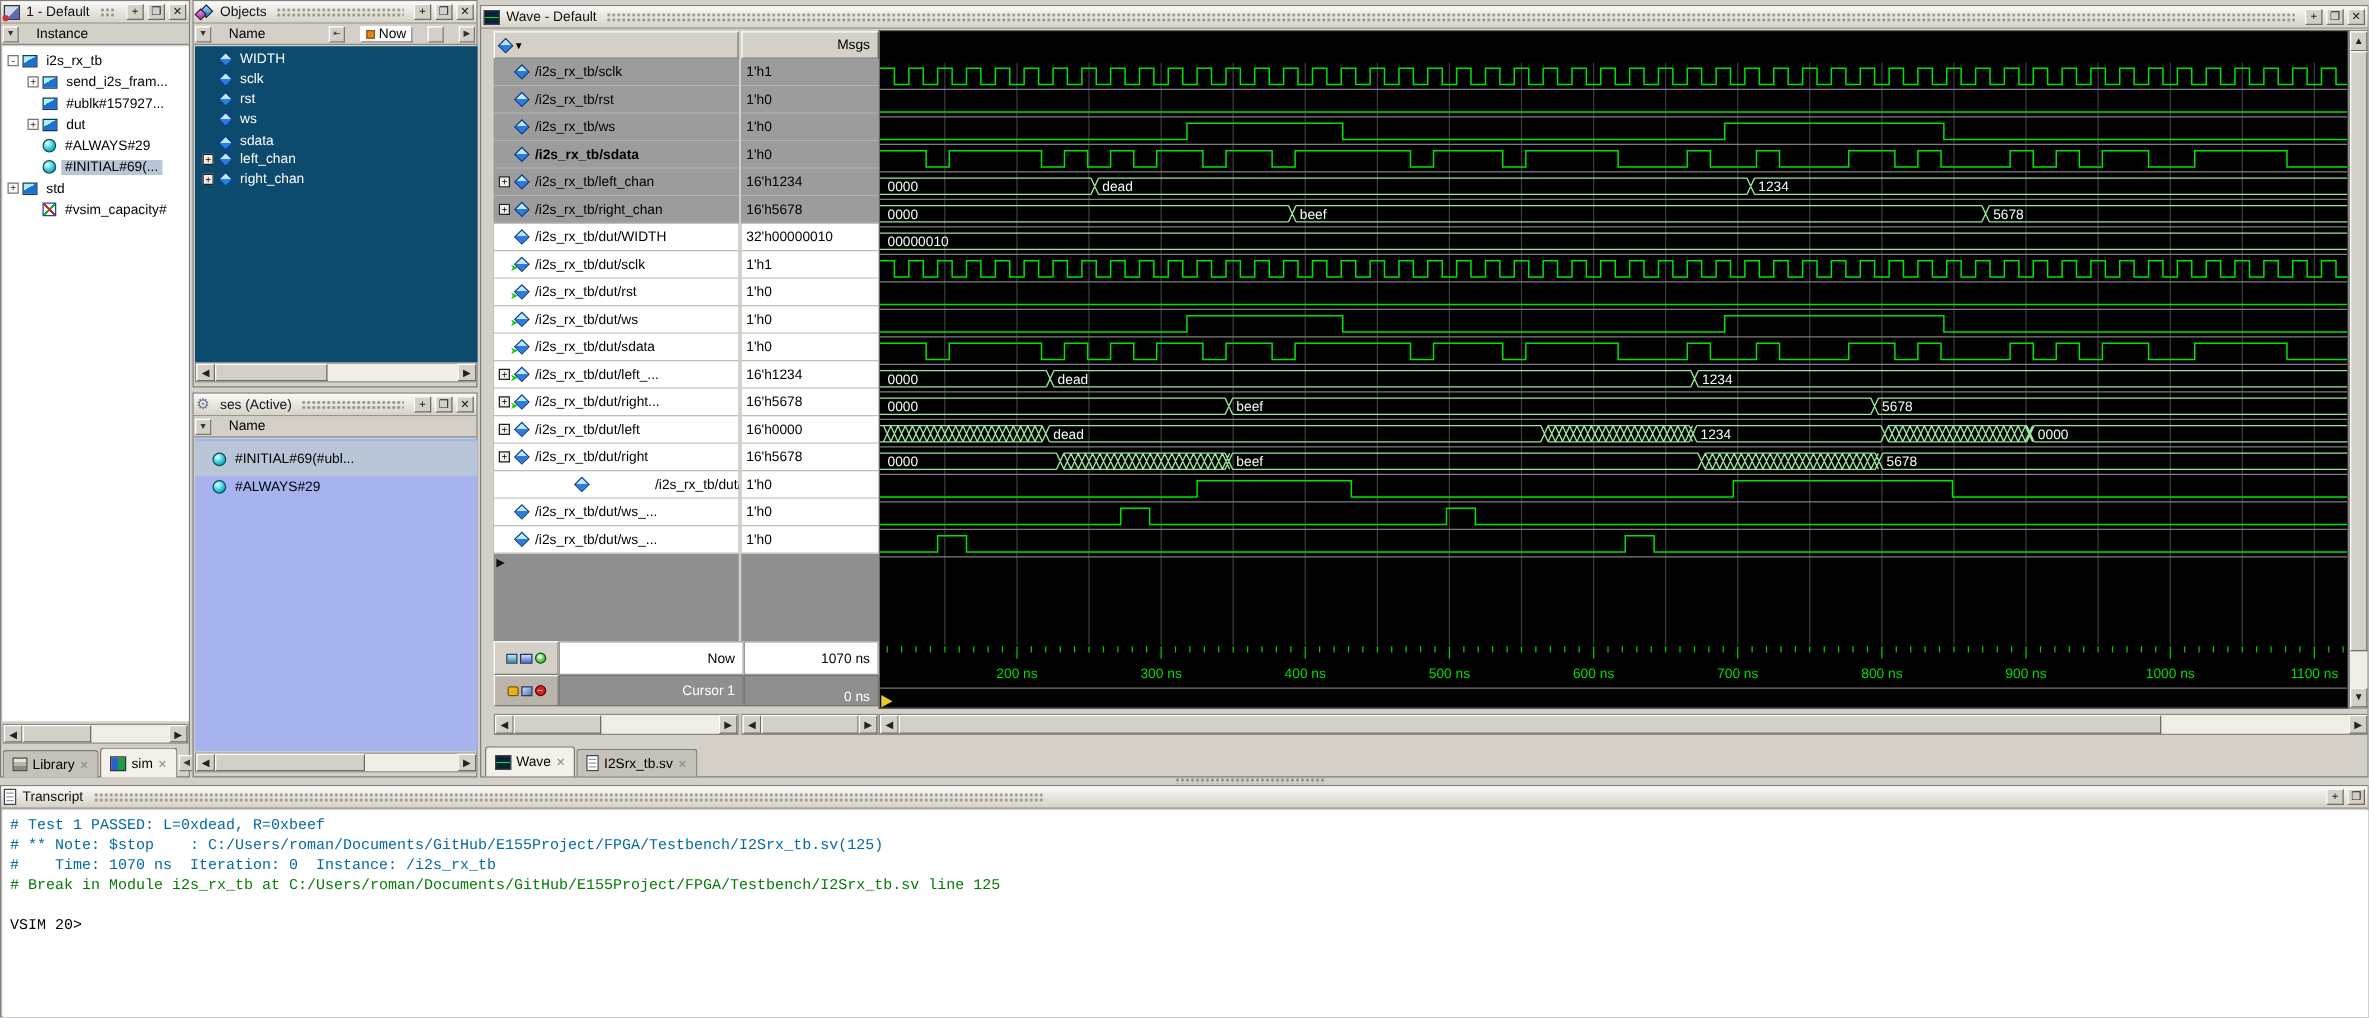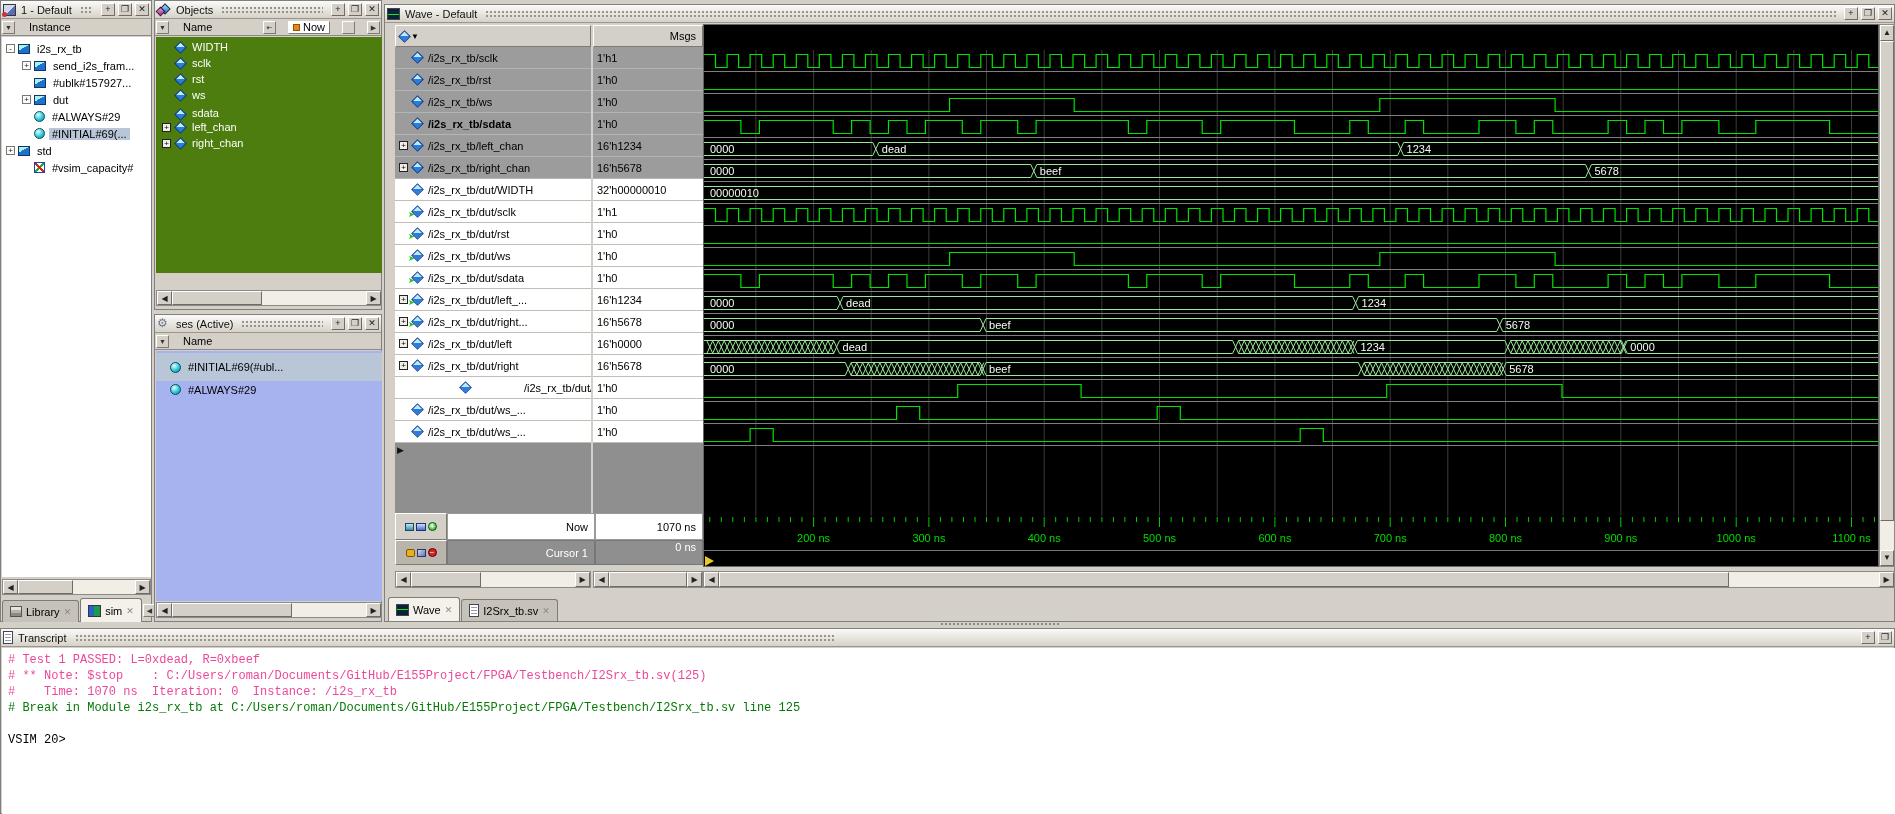--- a/index.html
+++ b/index.html
@@ -52,21 +52,21 @@
   .doc{width:10px;height:13px;background:#fff;border:1px solid #445;position:relative}
   .doc:after{content:"";position:absolute;left:1px;top:2px;width:6px;height:1px;box-shadow:0 3px #99a,0 6px #99a;background:#99a}
   .waveicon{width:13px;height:12px;background:#07233a;border:1px solid #444;
     background-image:linear-gradient(0deg,transparent 45%,#1ee01e 45% 55%,transparent 55%)}
   .gridicon{width:13px;height:12px;border:1px solid #334;background:
     linear-gradient(90deg,#2a62c8 0 50%,#1b9c45 50%),
     linear-gradient(0deg,transparent 48%,#fff 48% 52%,transparent 52%)}
   .libicon{width:12px;height:11px;background:linear-gradient(#e8e4da 0 30%,#b9b4a8 30% 65%,#8f8a7e 65%);border:1px solid #555}
   
   .tline{font-family:"Liberation Mono",monospace;font-size:12px;line-height:16px;white-space:pre}
-  .c-blue{color:#ec4899}.c-green{color:#067a06}.c-black{color:#000}
+  .c-blue{color:#0369a1}.c-green{color:#067a06}.c-black{color:#000}
   text{font-family:"Liberation Sans",sans-serif}
 </style>
 </head>
 <body>
 
 <div id="root">
 
   <div class="abs win" style="left:0;top:0;width:152px;height:622px">
     <div class="titlebar">
       <span style="width:13px;height:12px;flex:0 0 13px;background:linear-gradient(135deg,#cfd8ee 0 55%,#5a6db0 55%);border:1px solid #334;position:relative">
@@ -163,21 +163,21 @@
       <span class="lbl">Name</span>
       <span style="flex:1"></span>
       <span class="fbtn">⇤</span>
       <span class="cell-raised" style="display:flex;align-items:center;gap:3px;height:13px;padding:0 4px;background:#fff">
         <span style="width:7px;height:7px;background:#e8861a;border:1px solid #935207"></span>
         <span>Now</span>
       </span>
       <span class="fbtn" style="width:6px"></span>
       <span class="fbtn">▶</span>
     </div>
-    <div class="dlist abs" style="left:1px;top:36px;width:226px;height:236px;background:#4d7c0f">
+    <div class="dlist abs" style="left:1px;top:36px;width:226px;height:268px;background:#0c4a6e">
         <div class="ditem" style="padding-left: 6px;">
           <span style="width: 11px; flex: 0 0 11px;"></span>
           <span class="dwrap">
             <span class="diamond"></span>
           </span>
           <span style="padding-left: 4px;">WIDTH</span>
         </div>
         <div class="ditem" style="padding-left: 6px;">
           <span style="width: 11px; flex: 0 0 11px;"></span>
           <span class="dwrap">
@@ -729,21 +729,21 @@
       </div>
       <div style="display:flex;height:25px">
         <div class="cell-raised" style="width:52px;display:flex;align-items:center;justify-content:center;gap:2px;background:#b9b5ac">
           <span style="width:9px;height:8px;background:#e8b21a;border:1px solid #7a5a06;border-radius:2px"></span>
           <span style="width:9px;height:8px;background:linear-gradient(135deg,#cfd8ee,#5577bb);border:1px solid #336"></span>
           <span style="width:9px;height:9px;border-radius:50%;background:#d42222;border:1px solid #5a0606;color:#fff;font-size:8px;line-height:7px;text-align:center">−</span>
         </div>
         <div style="flex:1;background:#8f8f8f;border:1px solid #777;display:flex;align-items:center;justify-content:flex-end;padding-right:6px;color:#fff">
             <span>Cursor 1</span>
           </div>
-        <div style="width:108px;background:#8f8f8f;border:1px solid #777;display:flex;align-items:flex-start;justify-content:flex-end;padding-right:6px;color:#fff">
+        <div style="width:108px;background:#8f8f8f;border:1px solid #777;display:flex;align-items:flex-end;justify-content:flex-end;padding-right:6px;color:#fff">
             <span>0 ns</span>
           </div>
       </div>
     </div>
 
     <div class="hscroll abs" style="left:10px;top:566px;width:196px;height:17px">
       <span class="sarr">◀</span>
       <span class="sthumb" style="width:70px"></span>
         <span style="flex:1"></span>
       <span class="sarr">▶</span>

